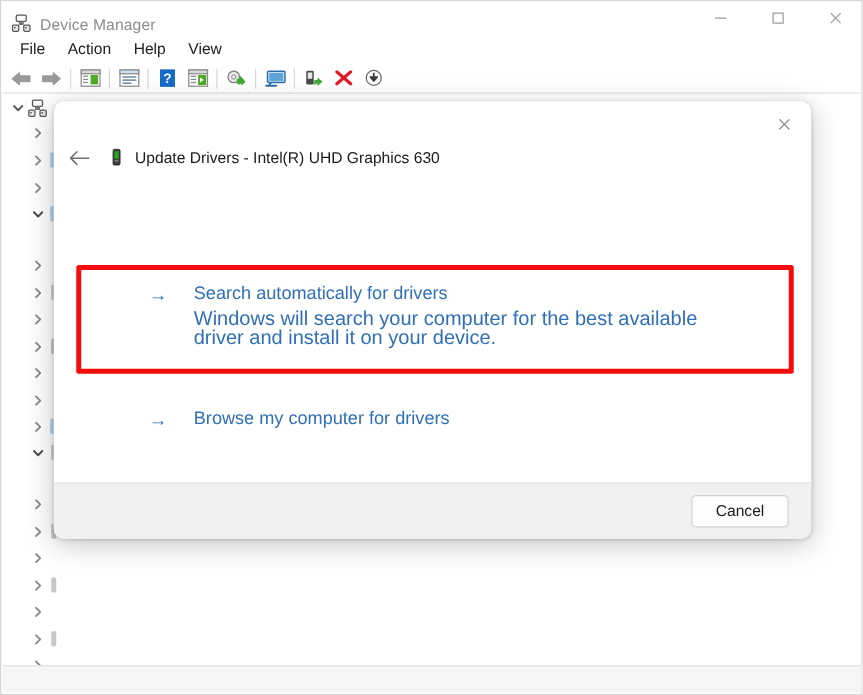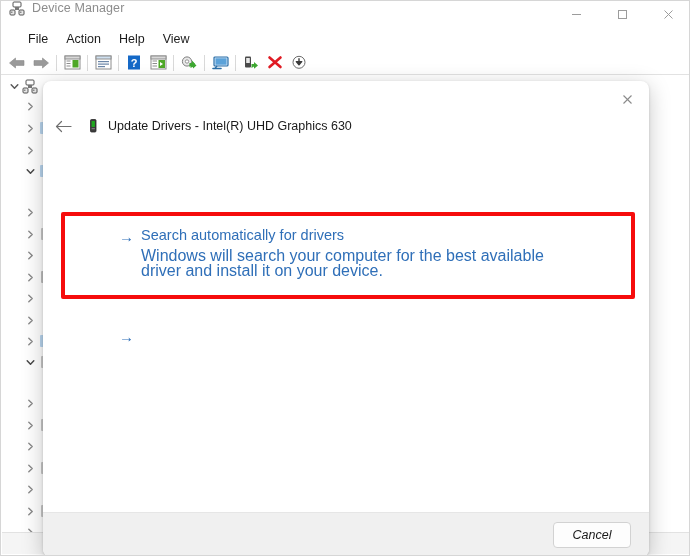--- a/index.html
+++ b/index.html
@@ -28,21 +28,21 @@
   }
 
   
   #titlebar {
     position: absolute;
     left: 0; top: 0;
     width: 690px;
     height: 26px;
     background: #ffffff;
     display: flex;
-    align-items: flex-start;
+    align-items: flex-end;
   }
   #app-icon {
     width: 16px;
     height: 16px;
     margin-left: 8px;
     margin-right: 7px;
     position: relative;
     flex: none;
   }
   #title-text {
@@ -68,21 +68,21 @@
 
   
   #menubar {
     position: absolute;
     left: 0; top: 26px;
     width: 690px;
     height: 24px;
     background: #ffffff;
     display: flex;
     align-items: center;
-    padding-left: 18px;
+    padding-left: 6px;
     box-sizing: border-box;
   }
   .menu-item {
     font-size: 12.5px;
     color: #1c1c1c;
     padding: 2px 9px;
     border-radius: 3px;
     white-space: nowrap;
   }
 
@@ -170,21 +170,21 @@
     border-top: 1px solid #e2e2e2;
     box-sizing: border-box;
   }
 
   
   #dialog {
     position: absolute;
     left: 42px;
     top: 80px;
     width: 606px;
-    height: 476px;
+    height: 350px;
     background: #ffffff;
     border-radius: 8px;
     box-shadow: 0 5px 22px rgba(0,0,0,.22), 0 1px 3px rgba(0,0,0,.16);
     overflow: hidden;
   }
   #dlg-close {
     position: absolute;
     right: 4px;
     top: 4px;
     width: 36px;
@@ -243,21 +243,21 @@
     align-items: flex-start;
   }
   .opt-arrow {
     width: 22px;
     flex: none;
     color: #2f6fb8;
     font-size: 15px;
     line-height: 19px;
     padding-top: 1px;
   }
-  .opt-body { flex: 1; }
+  .opt-body { flex: 1; margin-left: 14px; }
   .opt-title {
     font-size: 14.5px;
     color: #2f6fb8;
     line-height: 19px;
     white-space: nowrap;
   }
   .opt-desc {
     font-size: 16px;
     color: #2f6fb8;
     line-height: 15px;
@@ -279,21 +279,20 @@
 
   #dlg-footer {
     position: absolute;
     left: 0;
     bottom: 0;
     width: 606px;
     height: 45px;
     background: #f0f0f0;
     border-top: 1px solid #e6e6e6;
     box-sizing: border-box;
-    font-style: italic;
   }
   #cancel-btn {
     position: absolute;
     right: 18px;
     top: 9px;
     width: 78px;
     height: 26px;
     background: #fdfdfd;
     border: 1px solid #d2d2d2;
     border-radius: 4px;
@@ -659,20 +658,21 @@
         <div class="opt-title">Search automatically for drivers</div>
         <div class="opt-desc">Windows will search your computer for the best available driver and install it on your device.</div>
       </div>
     </div>
 
     <div id="red-box"></div>
 
     <div class="opt" style="left:76px; top:245px; width:470px;">
       <div class="opt-arrow">→</div>
       <div class="opt-body">
+        <div class="opt-title">Browse my computer for drivers</div>
       </div>
     </div>
 
     <div id="dlg-footer">
       <div id="cancel-btn">Cancel</div>
     </div>
   </div>
 
 </div>
 

